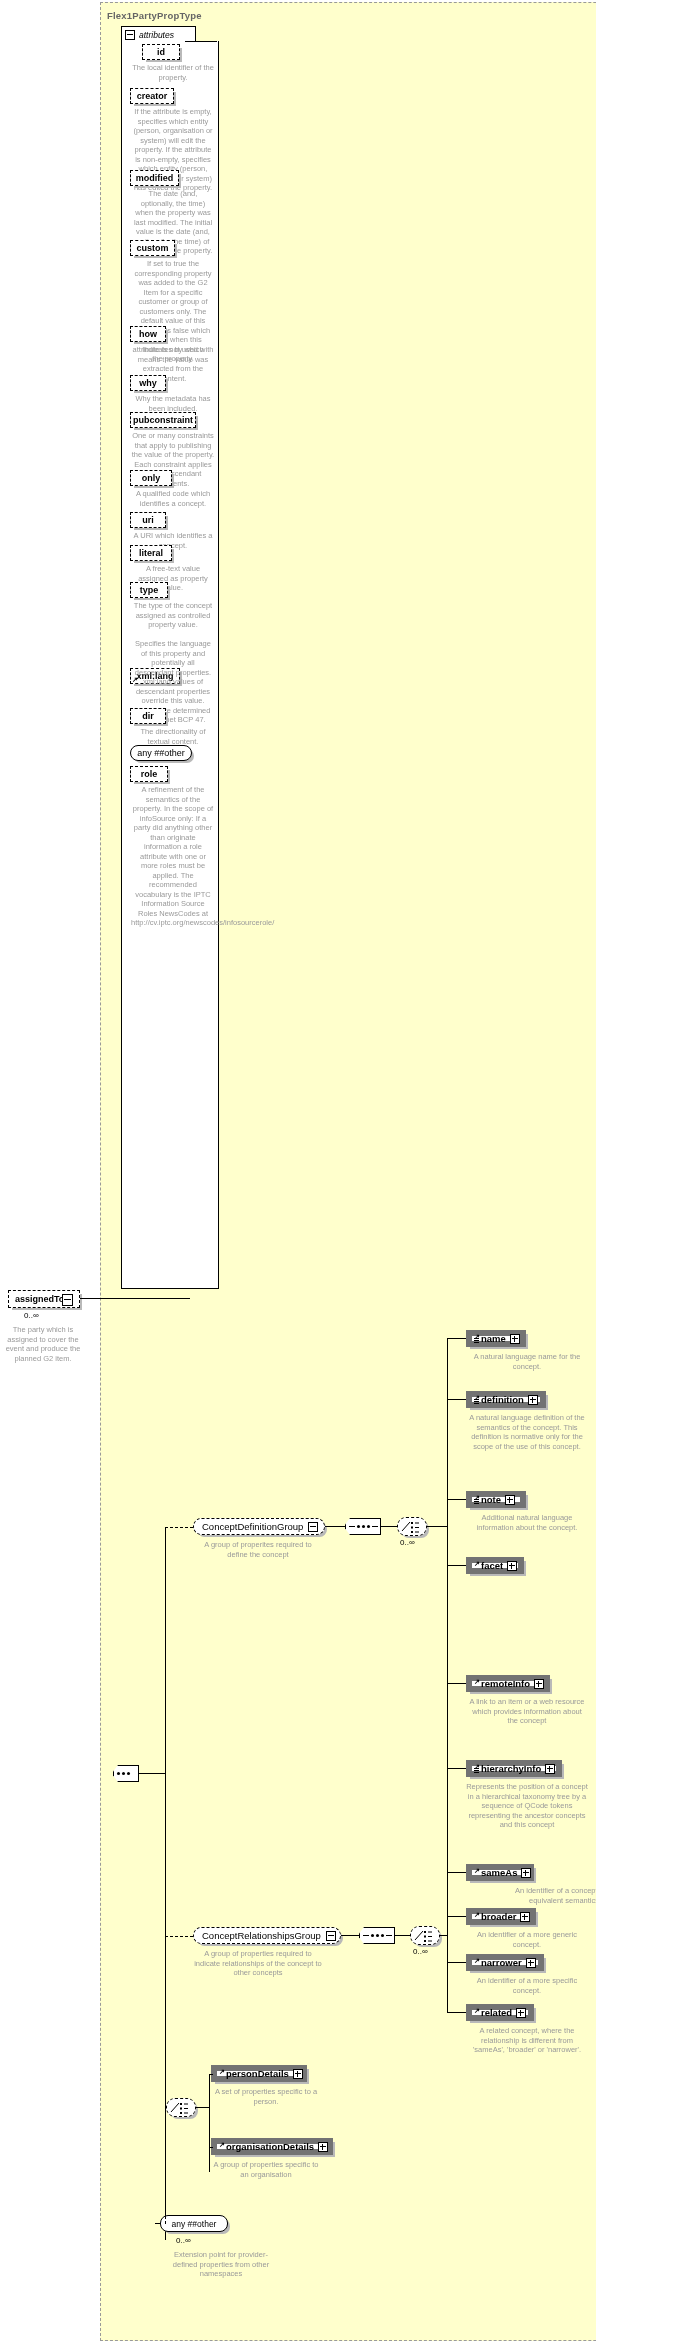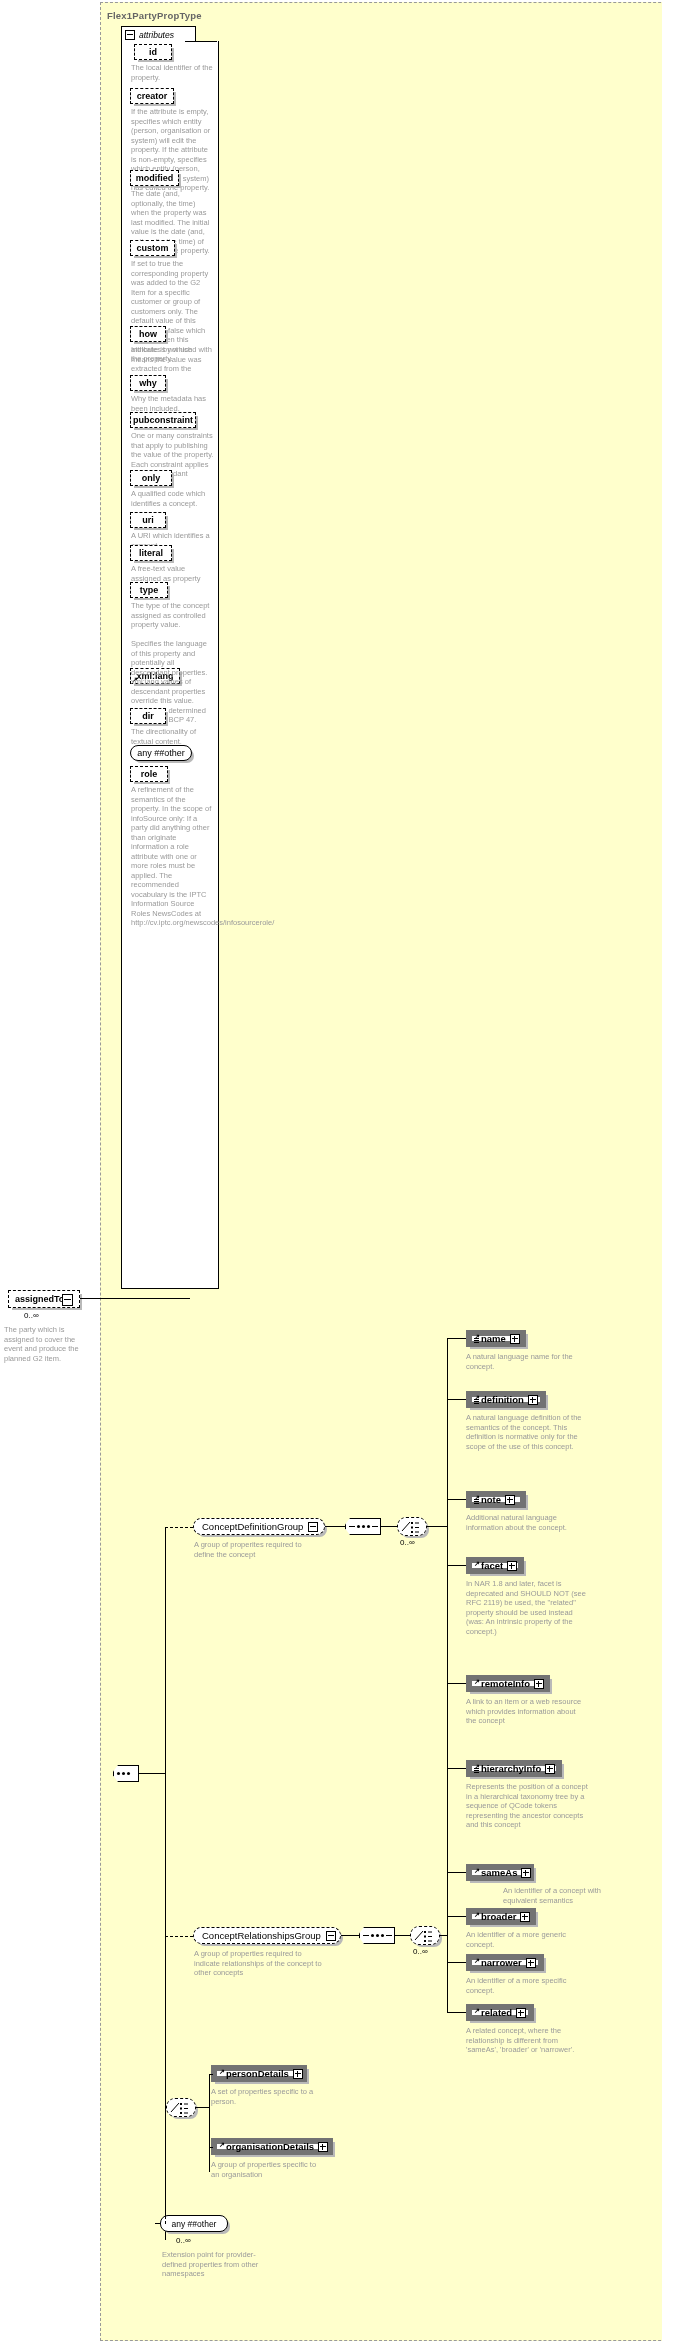--- a/index.html
+++ b/index.html
@@ -1,17 +1,17 @@
 <!DOCTYPE html>
 <html><head>
 <meta charset="utf-8">
 <style>
   html,body{margin:0;padding:0;background:#ffffff;}
   body{font-family:"Liberation Sans",sans-serif;}
-  #page{position:relative;width:662px;height:2343px;background:#fff;overflow:hidden;}
+  #page{position:relative;width:596px;height:2343px;background:#fff;overflow:hidden;text-align:center;}
 
   
   .typepanel{position:absolute;background:#ffffcc;border:1px dashed #999;}
   .typetitle{position:absolute;font-size:9.5px;font-weight:bold;color:#666;letter-spacing:.2px;}
 
   
   .attrbox{position:absolute;background:#fff;border:1px solid #000;}
   .attrtab{position:absolute;background:#fff;border:1px solid #000;border-bottom:none;
            height:15px;display:flex;align-items:center;padding:0 6px 0 3px;gap:4px;}
   .attrtab .lbl{font-size:8.5px;font-style:italic;color:#000;}
@@ -74,21 +74,21 @@
   <div class="typetitle" style="left:107px;top:10px;">Flex1PartyPropType</div>
 
   <div class="attrtab" style="left:121px;top:26px;width:64px;">
     <span class="exp"></span>
     <span class="lbl">attributes</span>
   </div>
   <div class="attrbox" style="left:121px;top:41px;width:96px;height:1247px;border-top:none;"></div>
 
   <div class="ln lnh" style="left:185px;top:41px;width:32px;"></div>
 
-  <div class="node" style="left:134px;top:44px;width:38px;">
+  <div class="node" style="left:142px;top:44px;width:38px;">
     <span>id</span>
     </div>
   <div class="doc" style="left:131px;top:63px;width:84px;">The local identifier of the property.</div>
 
   <div class="node" style="left:130px;top:88px;width:44px;">
     <span>creator</span>
     </div>
   <div class="doc" style="left:131px;top:107px;width:84px;">If the attribute is empty, specifies which entity (person, organisation or system) will edit the property. If the attribute is non-empty, specifies which entity (person, organisation or system) has edited the property.</div>
 
   <div class="node" style="left:130px;top:170px;width:49px;">
@@ -249,21 +249,20 @@
     <span class="exp plus"></span>
   </div>
   <div class="doc" style="left:466px;top:1513px;width:122px;">Additional natural language information about the concept.</div>
   <div class="ln lnh" style="left:447px;top:1499px;width:19px;"></div>
 
   <div class="elnode" style="left:466px;top:1557px;width:58px;">
     <span class="arr">↗</span>
     <span>facet</span>
     <span class="exp plus"></span>
   </div>
-  <div class="doc" style="left:466px;top:1579px;width:122px;">In NAR 1.8 and later, facet is deprecated and SHOULD NOT (see RFC 2119) be used, the "related" property should be used instead (was: An intrinsic property of the concept.)</div>
   <div class="ln lnh" style="left:447px;top:1565px;width:19px;"></div>
 
   <div class="elnode" style="left:466px;top:1675px;width:84px;">
     <span class="arr">↗</span>
     <span>remoteInfo</span>
     <span class="exp plus"></span>
   </div>
   <div class="doc" style="left:466px;top:1697px;width:122px;">A link to an item or a web resource which provides information about the concept</div>
   <div class="ln lnh" style="left:447px;top:1683px;width:19px;"></div>
 

